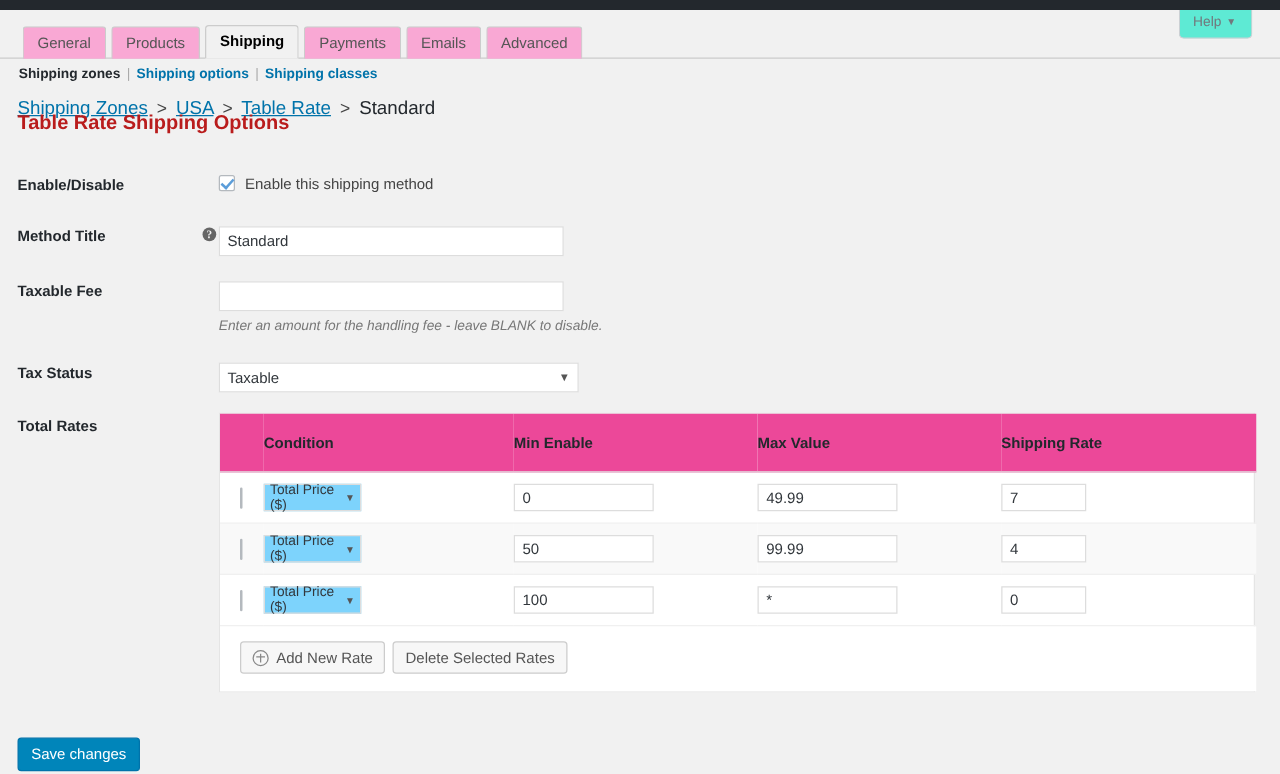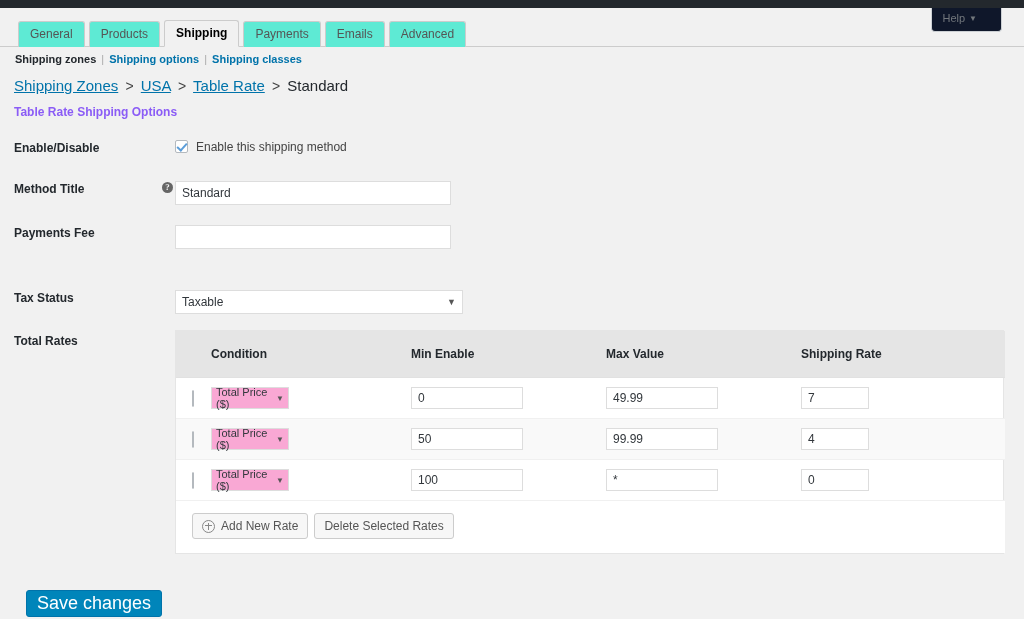--- a/index.html
+++ b/index.html
@@ -29,25 +29,25 @@
     position: absolute;
     top: 8px;
     right: 0;
     width: 1024px;
     height: 22px;
   }
   #help-button {
     position: absolute;
     right: 22px;
     top: 0px;
-    background: #0f172a;
+    background: #5eead4;
     border: 1px solid #ccd0d4;
     border-top: none;
     border-radius: 0 0 4px 4px;
-    padding: 3px 24px 4px 10px;
+    padding: 3px 12px 4px 10px;
     font-size: 11px;
     color: #72777c;
     line-height: 14px;
     white-space: nowrap;
   }
   #help-button .caret { font-size: 8px; margin-left: 4px; position: relative; top:-1px;}
 
   
   #tab-bar {
     position: absolute;
@@ -62,21 +62,21 @@
     position: absolute;
     left: 18px;
     bottom: 0;
     display: flex;
     align-items: flex-end;
   }
   .tab {
     display: block;
     border: 1px solid #ccc;
     border-bottom: none;
-    background: #5eead4;
+    background: #f9a8d4;
     color: #555;
     padding: 5px 11px 6px 11px;
     font-size: 12px;
     line-height: 14px;
     margin-right: 4px;
     border-radius: 3px 3px 0 0;
     position: relative;
     top: 1px;
     white-space: nowrap;
     text-decoration: none;
@@ -113,25 +113,25 @@
   #breadcrumb a {
     color: #0073aa;
     text-decoration: underline;
   }
   #breadcrumb .sep { color: #444; margin: 0 3px; font-size: 14px;}
   #breadcrumb .current { color: #23282d; }
 
   
   #page-title {
     position: absolute;
-    top: 103px;
+    top: 89px;
     left: 14px;
-    font-size: 12px;
+    font-size: 16px;
     font-weight: bold;
-    color: #8b5cf6;
+    color: #b91c1c;
     line-height: 19px;
   }
 
   
   .form-row { position: absolute; left: 0; width: 1024px; }
   .row-label {
     position: absolute;
     left: 14px;
     top: 0;
     width: 150px;
@@ -226,21 +226,21 @@
     position: absolute;
     left: 175px;
     top: 330px;
     width: 829px;
     background: #fff;
     border: 1px solid #e5e5e5;
     box-sizing: border-box;
   }
   #rates-table { width: 100%; border-collapse: collapse; table-layout: fixed; }
   #rates-table thead th {
-    background: #e5e5e5;
+    background: #ec4899;
     border-bottom: 1px solid #e1e1e1;
     font-size: 12px;
     font-weight: bold;
     color: #23282d;
     text-align: left;
     padding: 14px 0 14px 0;
     height: 18px;
   }
   #rates-table tbody td {
     border-bottom: 1px solid #f0f0f0;
@@ -262,21 +262,21 @@
     border: 1px solid #b4b9be;
     background: #fff;
     box-sizing: border-box;
     border-radius: 2px;
   }
   .cond-select {
     width: 78px;
     height: 22px;
     box-sizing: border-box;
     border: 1px solid #ddd;
-    background: #f9a8d4;
+    background: #7dd3fc;
     font-size: 11px;
     color: #32373c;
     padding: 0 4px;
     display: flex;
     align-items: center;
     justify-content: space-between;
   }
   .cond-select .caret { font-size: 8px; color: #555; }
   .cell-input {
     width: 112px;
@@ -326,26 +326,25 @@
   .plus-icon:after  { top: 2px; left: 4.5px; height: 7px; width: 1px; }
 
   
   #save-button {
     position: absolute;
     left: 14px;
     top: 590px;
     background: #0085ba;
     border: 1px solid #0073aa;
     color: #fff;
-    font-size: 18px;
+    font-size: 12px;
     line-height: 16px;
     padding: 4px 10px 5px 10px;
     border-radius: 3px;
     font-family: "Liberation Sans", sans-serif;
-    margin-left: 12px;
   }
 </style>
 </head>
 <body>
 
 <div id="admin-bar"></div>
 
 <div id="help-wrap">
   <div id="help-button">
     <span>Help</span><span class="caret">▼</span>
@@ -395,23 +394,24 @@
 
 <div class="form-row" style="top:181px;">
   <div class="row-label">Method Title</div>
   <span class="help-tip">?</span>
   <div class="row-field">
     <input class="text-input" type="text" value="Standard" style="">
   </div>
 </div>
 
 <div class="form-row" style="top:225px;">
-  <div class="row-label">Payments Fee</div>
+  <div class="row-label">Taxable Fee</div>
   <div class="row-field">
     <input class="text-input" type="text" value="" style="">
+    <div class="desc">Enter an amount for the handling fee - leave BLANK to disable.</div>
   </div>
 </div>
 
 <div class="form-row" style="top:290px;">
   <div class="row-label">Tax Status</div>
   <div class="row-field">
     <div class="select-box">
       <span>Taxable</span>
       <span class="caret">▼</span>
     </div>

